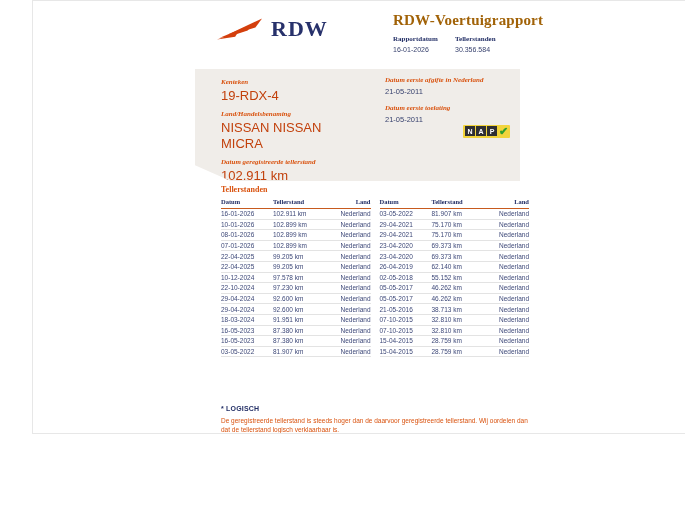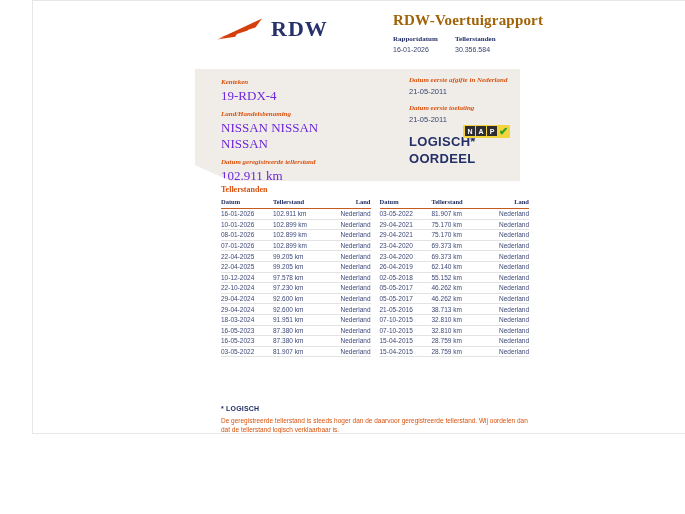--- a/index.html
+++ b/index.html
@@ -26,23 +26,23 @@
   .meta-col + .meta-col { margin-left:0px; width:auto; }
   .meta-label { font-family:"Liberation Serif", serif; font-weight:bold; font-size:7px; color:#232f66; }
   .meta-value { font-size:7px; color:#39436f; margin-top:2.5px; }
   
   .vbox {
     position:absolute; left:162px; top:68px; width:325px; height:112px;
     background:#f0ede9;
     clip-path:polygon(0 0,100% 0,100% 100%,11% 100%,0 86%);
   }
   .vbox-left { position:absolute; left:26px; top:9px; }
-  .vbox-right { position:absolute; left:214px; top:7px; width:125px; }
+  .vbox-right { position:absolute; left:190px; top:7px; width:125px; }
   .olabel { font-family:"Liberation Serif", serif; font-weight:bold; font-size:7px; color:#d9520e;font-style:italic; }
-  .bigval { font-family:Liberation Serif, serif; font-size:13px; color:#6d28d9; margin:2px 0 6px 0; line-height:16px; }
+  .bigval { font-family:Liberation Sans, sans-serif; font-size:13px; color:#c2410c; margin:2px 0 6px 0; line-height:16px; }
   .smallval { font-size:7.5px; color:#39436f; margin:3px 0 8px 0; }
   .oordeel { font-weight:bold; font-size:13px; color:#232f66; line-height:17px; margin-top:9px; letter-spacing:.3px; }
   
   .nap { position:absolute; left:268px; top:56px; display:flex; align-items:center;
          background:#f2d43c; padding:1px 2px 2px 2px; border-radius:1px; }
   .nap-sq { width:10px; height:10px; background:#2f2f33; color:#fff; font-weight:bold;
             font-size:7px; display:flex; align-items:center; justify-content:center; margin-right:1px; }
   .nap-check { color:#2f9e2f; font-size:11px; font-weight:bold; line-height:10px; margin-left:1px; }
   
   .tellerstanden { position:absolute; left:188px; top:184px; width:308px; }
@@ -92,30 +92,29 @@
       <div class="meta-label">Tellerstanden</div>
       <div class="meta-value">30.356.584</div>
     </div>
   </div>
 
   <div class="vbox">
     <div class="vbox-left">
       <div class="olabel">Kenteken</div>
       <div class="bigval">19-RDX-4</div>
       <div class="olabel">Land/Handelsbenaming</div>
-      <div class="bigval"><span>NISSAN NISSAN</span><br><span>NISSAN</span></div>
+      <div class="bigval"><span>NISSAN NISSAN</span><br><span>MICRA</span></div>
       <div class="olabel">Datum geregistreerde tellerstand</div>
       <div class="bigval">102.911 km</div>
     </div>
     <div class="vbox-right">
       <div class="olabel">Datum eerste afgifte in Nederland</div>
       <div class="smallval">21-05-2011</div>
       <div class="olabel">Datum eerste toelating</div>
       <div class="smallval">21-05-2011</div>
-      <div class="oordeel"><span>LOGISCH*</span><br><span>OORDEEL</span></div>
     </div>
     <div class="nap">
       <span class="nap-sq">N</span>
       <span class="nap-sq">A</span>
       <span class="nap-sq">P</span>
       <span class="nap-check">✔</span>
     </div>
   </div>
 
   <div class="tellerstanden">

